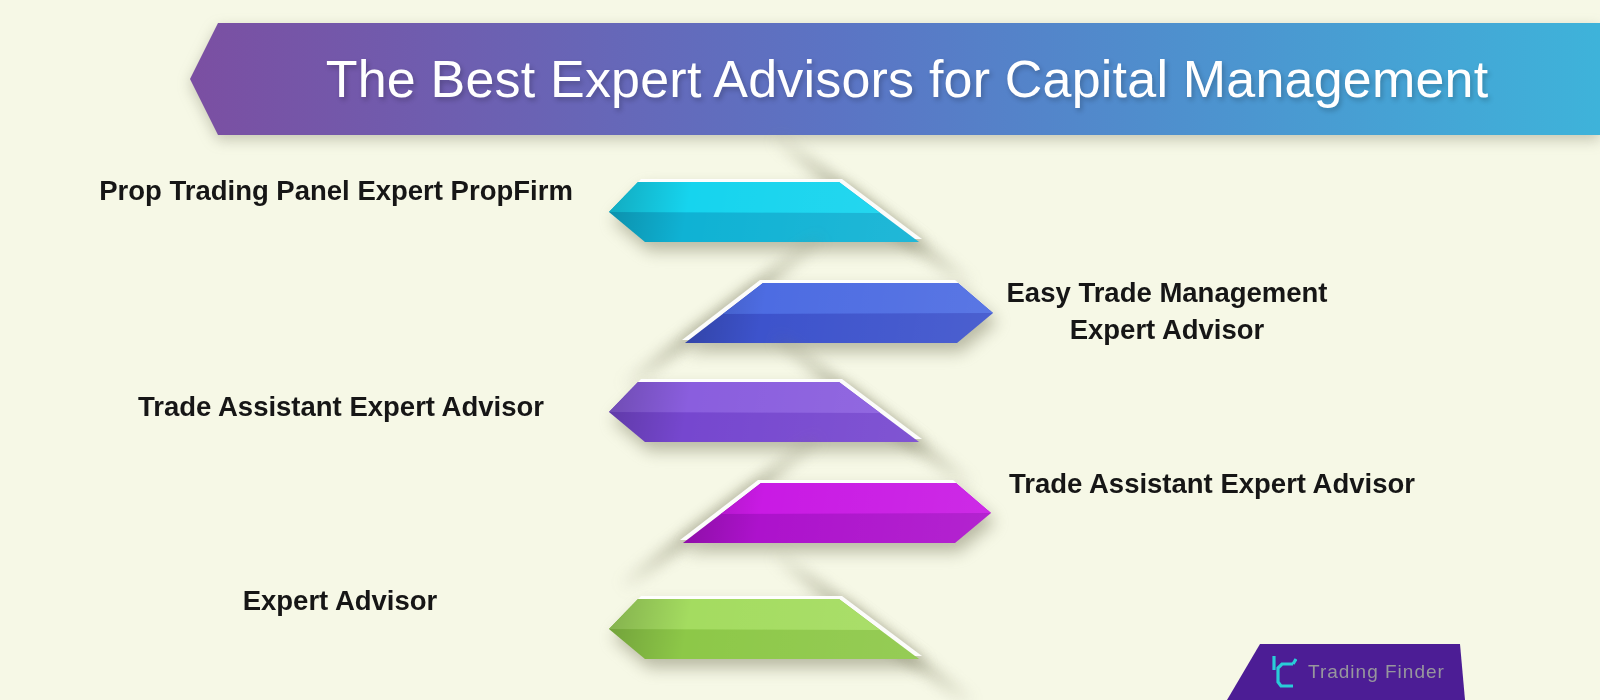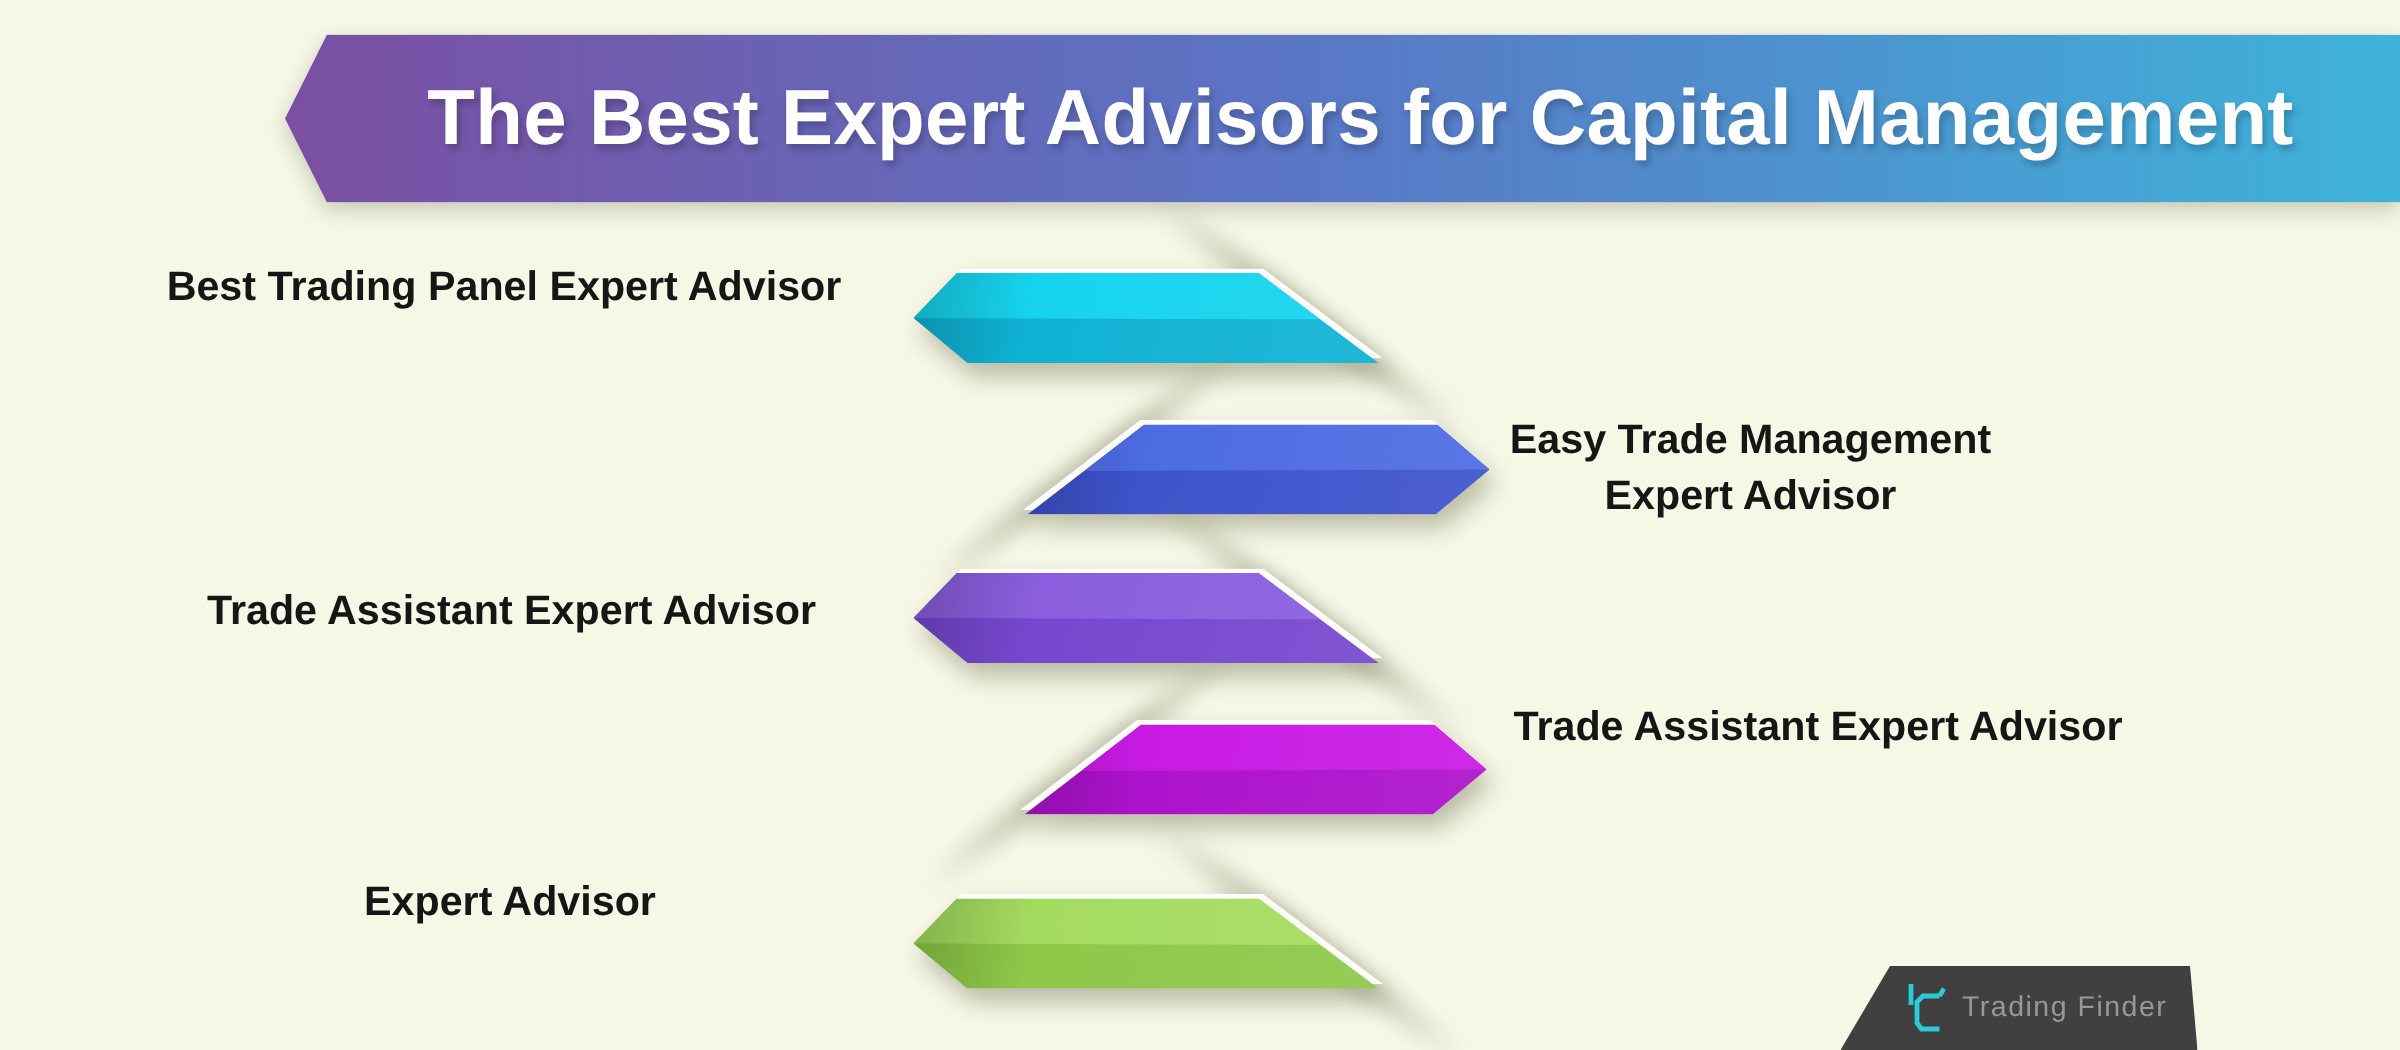--- a/index.html
+++ b/index.html
@@ -15,21 +15,21 @@
     filter: drop-shadow(0 5px 7px rgba(110,110,85,.35));
   }
   .banner {
     position:absolute; inset:0;
     background: linear-gradient(90deg, var(--g1,#7b4fa2) 0%, var(--g2,#5b74c4) 46%, var(--g3,#3eb3da) 100%);
     clip-path: polygon(0 50%, 28px 0, 100% 0, 100% 100%, 28px 100%);
     display:flex; align-items:center; justify-content:center;
   }
   .banner h1 {
     margin:0; padding:0 10px 0 34px;
-    font-size:52px; font-weight:bold; color:#ffffff; white-space:nowrap;
+    font-size:52px; font-weight:normal; color:#ffffff; white-space:nowrap;
     letter-spacing:0.2px;
     text-shadow: 2px 3px 5px rgba(0,0,0,.22);
   }
 
   
   .ribbon { position:absolute; width:310px; height:60px; }
   .streak {
     position:absolute; width:16px; height:255px; top:-98px;
     filter: blur(6px);
     background: linear-gradient(to bottom,
@@ -75,21 +75,21 @@
   .r5 { left:609px; top:599px; }
   .l1 { left:76px;   top:172px; }
   .l2 { left:957px;  top:274px; width:420px; }
   .l3 { left:81px;   top:388px; }
   .l4 { left:992px;  top:465px; width:440px; }
   .l5 { left:80px;   top:582px; }
 
   
   .logo-badge {
     position:absolute; left:1215px; top:644px; width:252px; height:56px;
-    background:#404040;
+    background:#4c1d95;
     clip-path: polygon(45px 0px, 245px 0px, 250px 56px, 12px 56px);
     display:flex; align-items:center;
   }
   .logo-glyph { margin-left:54px; width:28px; height:34px; flex:none; }
   .logo-glyph path { fill:none; stroke: var(--logo,#29ccd8); stroke-width:3.2; stroke-linejoin:miter; stroke-linecap:butt; }
   .logo-text {
     margin-left:11px; font-size:19px; letter-spacing:1px;
     color: var(--logotext,#97979d); font-weight:500; white-space:nowrap;
   }
 </style>
@@ -106,21 +106,21 @@
 
   <div class="ribbon left r1" style="--top: #16d4ee; --bot: #0fb2d4;">
     <div class="streak"></div>
     <div class="face-wrap">
       <div class="edge"></div>
       <div class="full"></div>
       <div class="topface"></div>
     </div>
   </div>
   <div class="label l1">
-    <span>Best Trading Panel Expert Advisor</span>
+    <span>Prop Trading Panel Expert PropFirm</span>
   </div>
 
   <div class="ribbon right r2" style="--top: #4d6ce2; --bot: #3d53cc;">
     <div class="streak"></div>
     <div class="face-wrap">
       <div class="edge"></div>
       <div class="full"></div>
       <div class="topface"></div>
     </div>
   </div>

